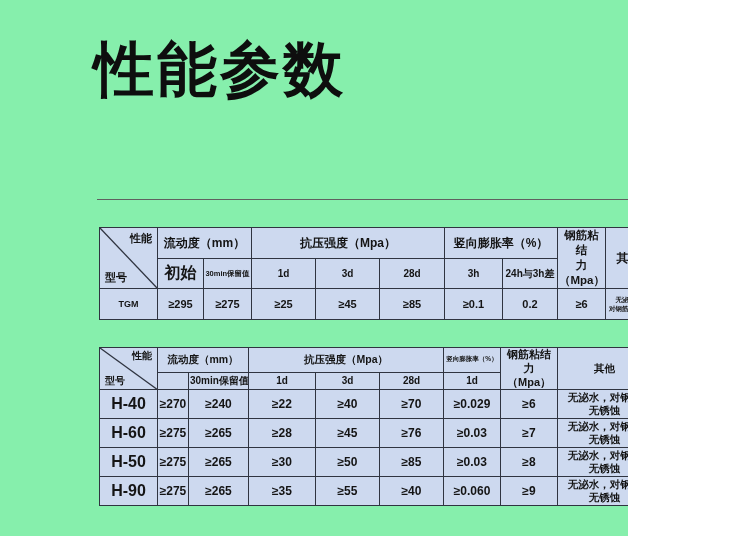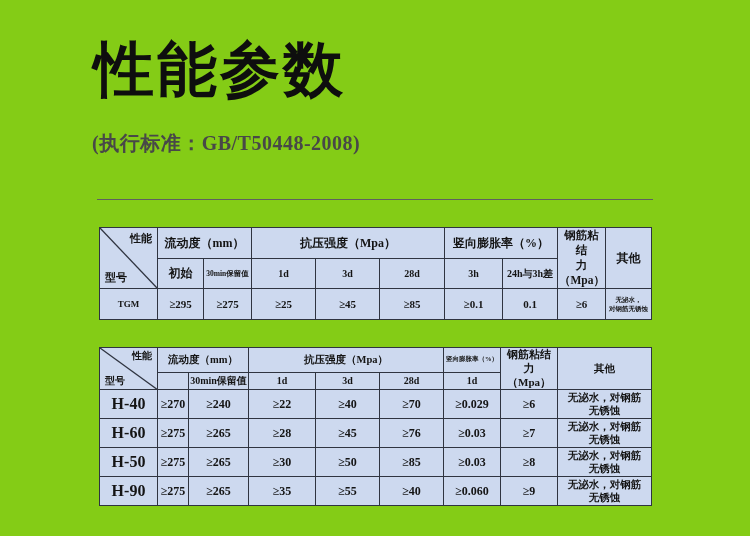--- a/index.html
+++ b/index.html
@@ -5,21 +5,21 @@
   :root{
     --model-blue:#6f9bd6;
     --header-blue:#b4c7e8;
     --cell-blue:#cdd9ef;
     --border:#2f3440;
     --ink:#141414;
   }
   *{margin:0;padding:0;box-sizing:border-box;}
   html,body{background:#ffffff;}
   body{font-family:"Liberation Sans","DejaVu Sans",sans-serif;color:var(--ink);}
-  .canvas{position:relative;width:750px;height:536px;background:#84cc16;overflow:hidden;font-family:Liberation Serif, serif;}
+  .canvas{position:relative;width:628px;height:536px;background:#86efac;overflow:hidden;}
 
   .page-title{
     position:absolute;left:94px;top:34px;
     font-size:60px;font-weight:900;letter-spacing:3px;color:#0e0e0e;line-height:1.2;
   }
   .page-subtitle{
     position:absolute;left:92px;top:130px;
     font-size:20px;font-weight:700;color:#484848;letter-spacing:0.5px;
   }
   .divider{
@@ -41,21 +41,21 @@
     padding:0 1px;
   }
   .t1 tr.hr1{height:31px;} .t1 tr.hr2{height:30px;} .t1 tr.dr{height:31px;}
   .t2 tr.hr1{height:21px;} .t2 tr.hr2{height:15px;} .t2 tr.dr{height:29px;}
 
   td.group, td.sub{background:var(--header-blue);font-weight:700;}
   td.corner, td.model{background:var(--model-blue);font-weight:700;margin-top:24px;}
 
   .t1 td.group{font-size:12px;}
   .t1 td.sub{font-size:10px;}
-  .t1 td.sub-initial{font-size:12px;}
+  .t1 td.sub-initial{font-size:16px;}
   .t1 td.sub-30min{font-size:7.5px;white-space:nowrap;}
   .t1 td.sub-24h{font-size:10px;white-space:nowrap;}
   .t1 td.bond{font-size:11.5px;line-height:1.3;white-space:pre-line;}
   .t1 td.model{font-size:9px;}
   .t1 td.val{font-size:11px;font-weight:600;}
   .t1 td.other-small{font-size:6.5px;font-weight:700;line-height:1.4;white-space:pre-line;}
 
   .t2 td.group{font-size:10.5px;}
   .t2 td.group-expansion{font-size:6.5px;white-space:nowrap;}
   .t2 td.sub{font-size:10px;white-space:nowrap;}
@@ -72,21 +72,20 @@
   .t2 td.corner .c-top,.t2 td.corner .c-bot{font-size:10px;font-weight:700;}
   .t2 td.corner .c-top{top:1px;}
   .t2 td.corner .c-bot{bottom:1px;}
 </style>
 </head>
 <body>
 
 <div class="canvas">
 
   <div class="page-title">性能参数</div>
-  <div class="page-subtitle">(执行标准：GB/T50448-2008)</div>
   <div class="divider"></div>
 
   <table class="spec t1">
     <colgroup>
       <col style="width:58px">
         <col style="width:46px">
         <col style="width:48px">
       <col style="width:64px">
         <col style="width:64px">
         <col style="width:65px">
@@ -121,21 +120,21 @@
         <td class="sub sub-24h">24h与3h差</td>
       </tr>
       <tr class="dr">
         <td class="model">TGM</td>
         <td class="val">≥295</td>
         <td class="val">≥275</td>
         <td class="val">≥25</td>
         <td class="val">≥45</td>
         <td class="val">≥85</td>
         <td class="val">≥0.1</td>
-        <td class="val">0.1</td>
+        <td class="val">0.2</td>
         <td class="val">≥6</td>
         <td class="val other-small">无泌水，
 对钢筋无锈蚀</td>
       </tr>
     </tbody>
   </table>
 
   <table class="spec t2">
     <colgroup>
       <col style="width:58px">

